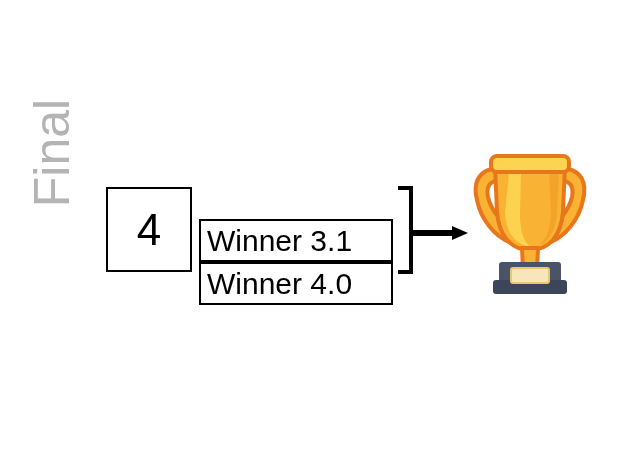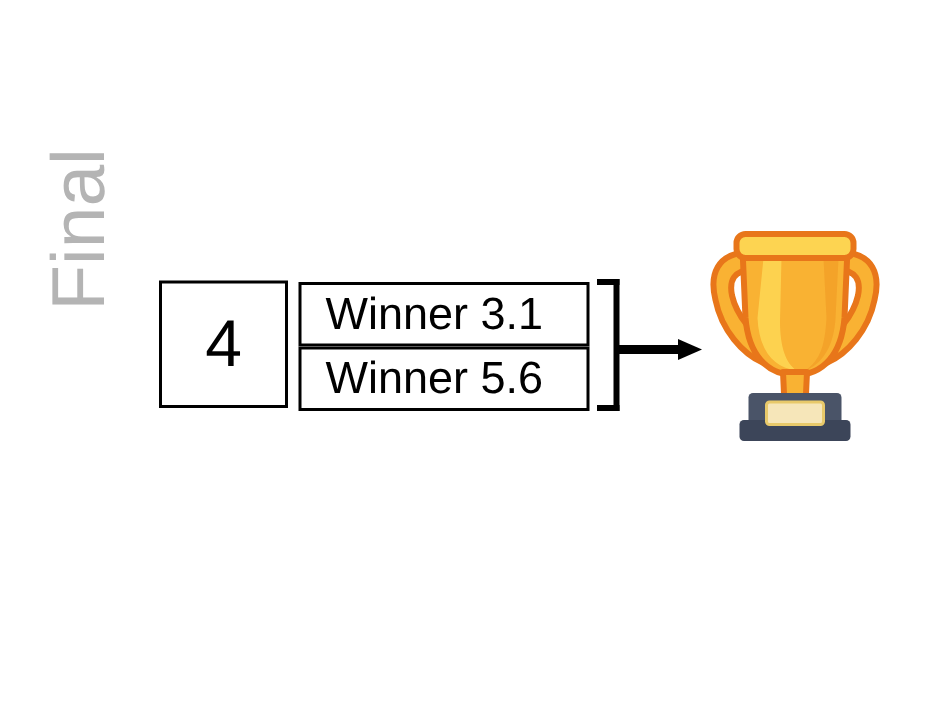--- a/index.html
+++ b/index.html
@@ -75,21 +75,22 @@
   .slot {
     position: absolute;
     left: 0;
     width: 194px;
     height: 43px;
     border: 2px solid #000000;
     box-sizing: border-box;
     background: #ffffff;
     display: flex;
     align-items: center;
-    padding-left: 16px;
+    padding-left: 6px;
+    margin-top: 31px;
   }
   .slot.top { top: 0; }
   .slot.bottom { top: 43px; }
   .slot .slot-text {
     font-size: 30px;
     color: #000000;
     line-height: 1;
     white-space: nowrap;
     font-family: "Liberation Sans", sans-serif;
   }
@@ -165,21 +166,21 @@
 
   <div class="match-number-box">
     <span class="num">4</span>
   </div>
 
   <div class="slots">
     <div class="slot top">
       <span class="slot-text">Winner 3.1</span>
     </div>
     <div class="slot bottom">
-      <span class="slot-text">Winner 5.6</span>
+      <span class="slot-text">Winner 4.0</span>
     </div>
   </div>
 
   <div class="bracket">
     <div class="tick t-top"></div>
     <div class="vert"></div>
     <div class="tick t-bottom"></div>
   </div>
 
   <div class="arrow">

